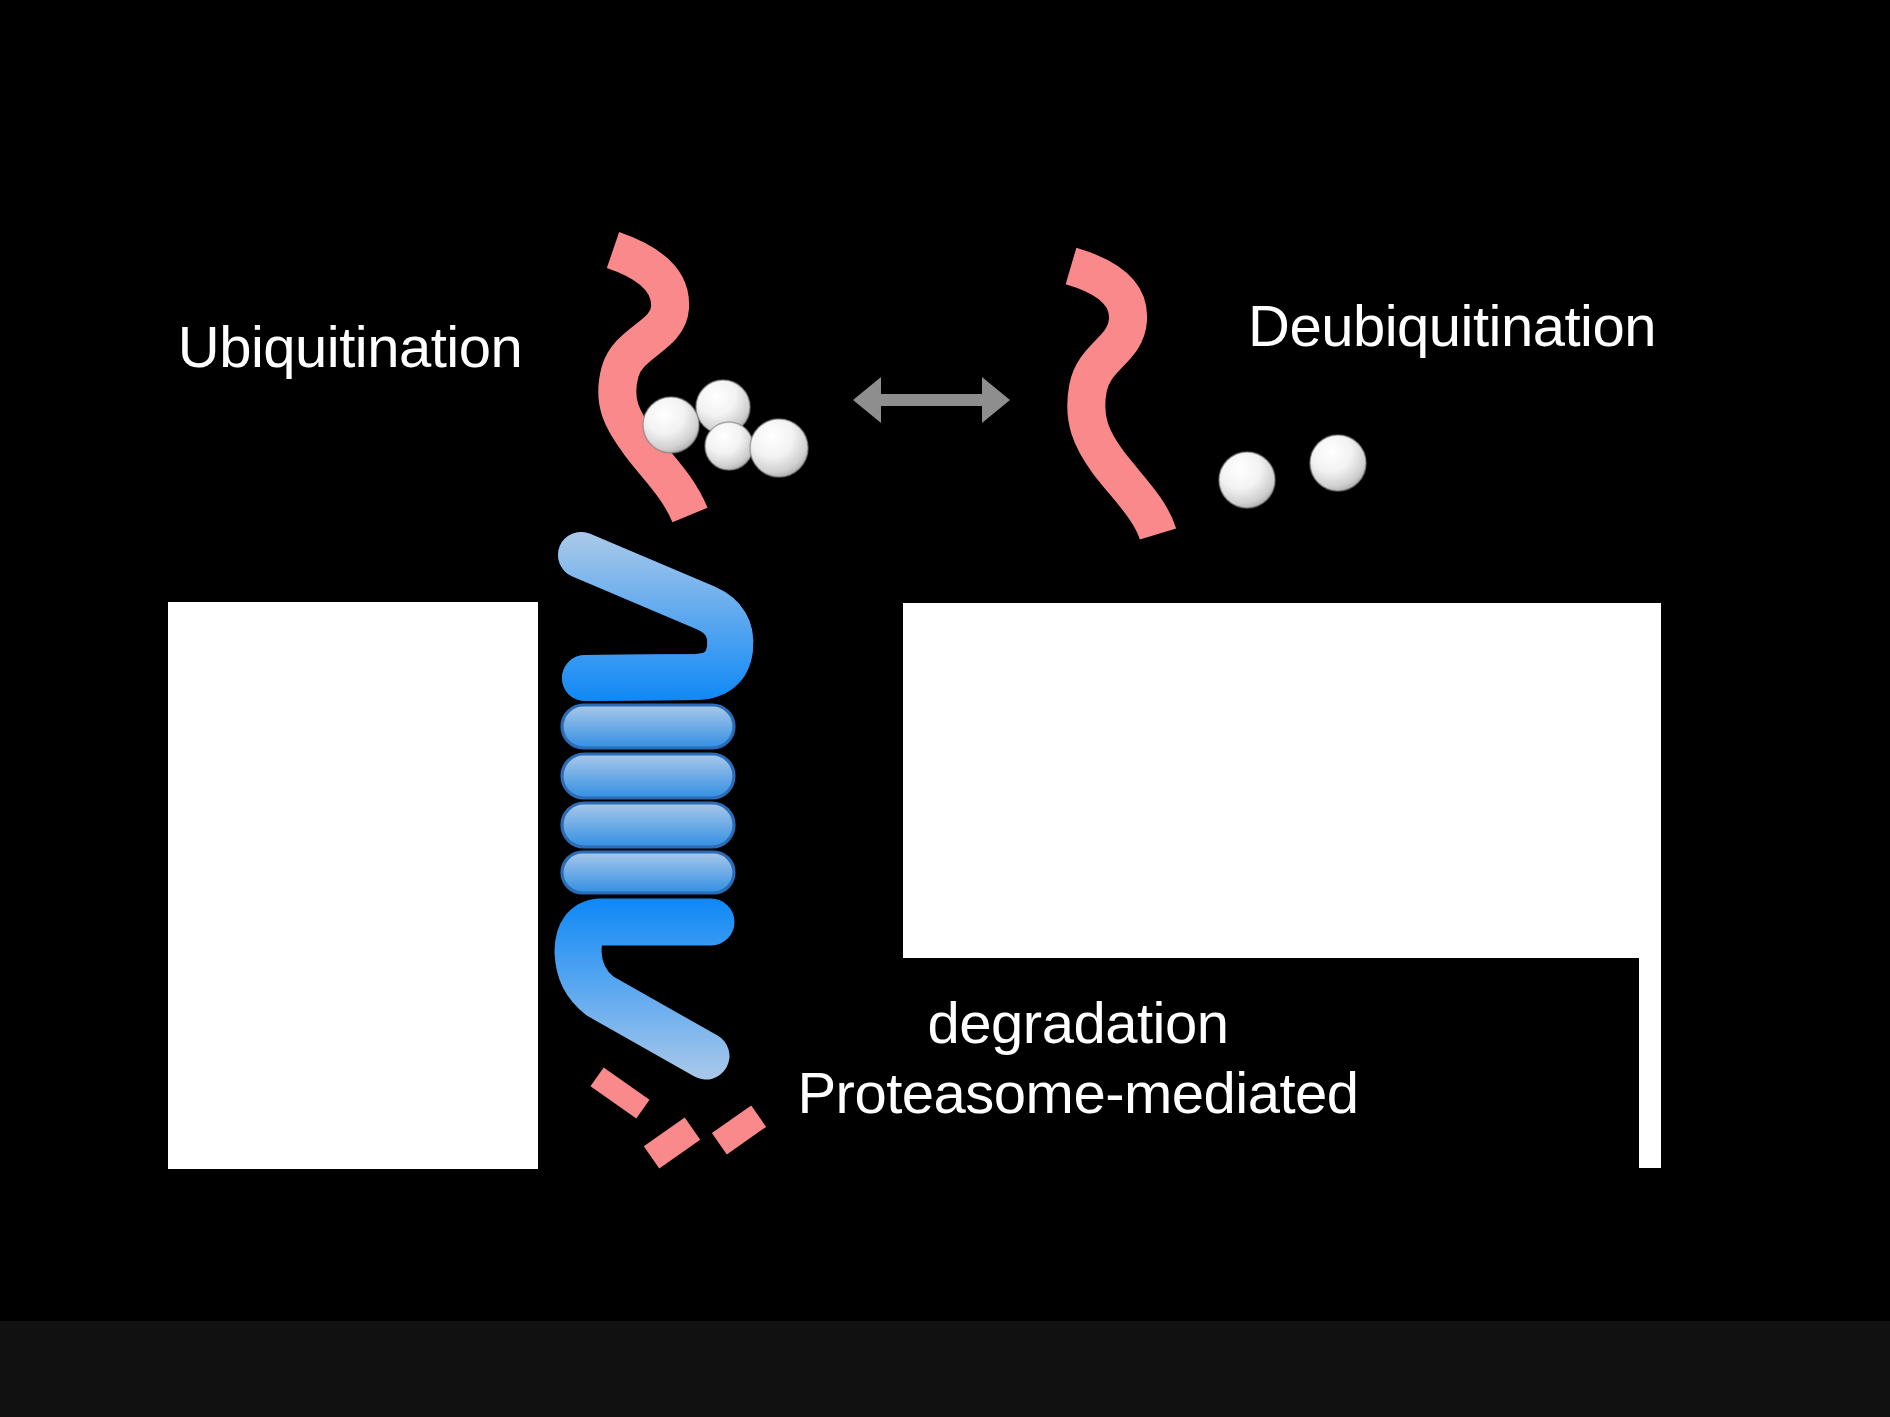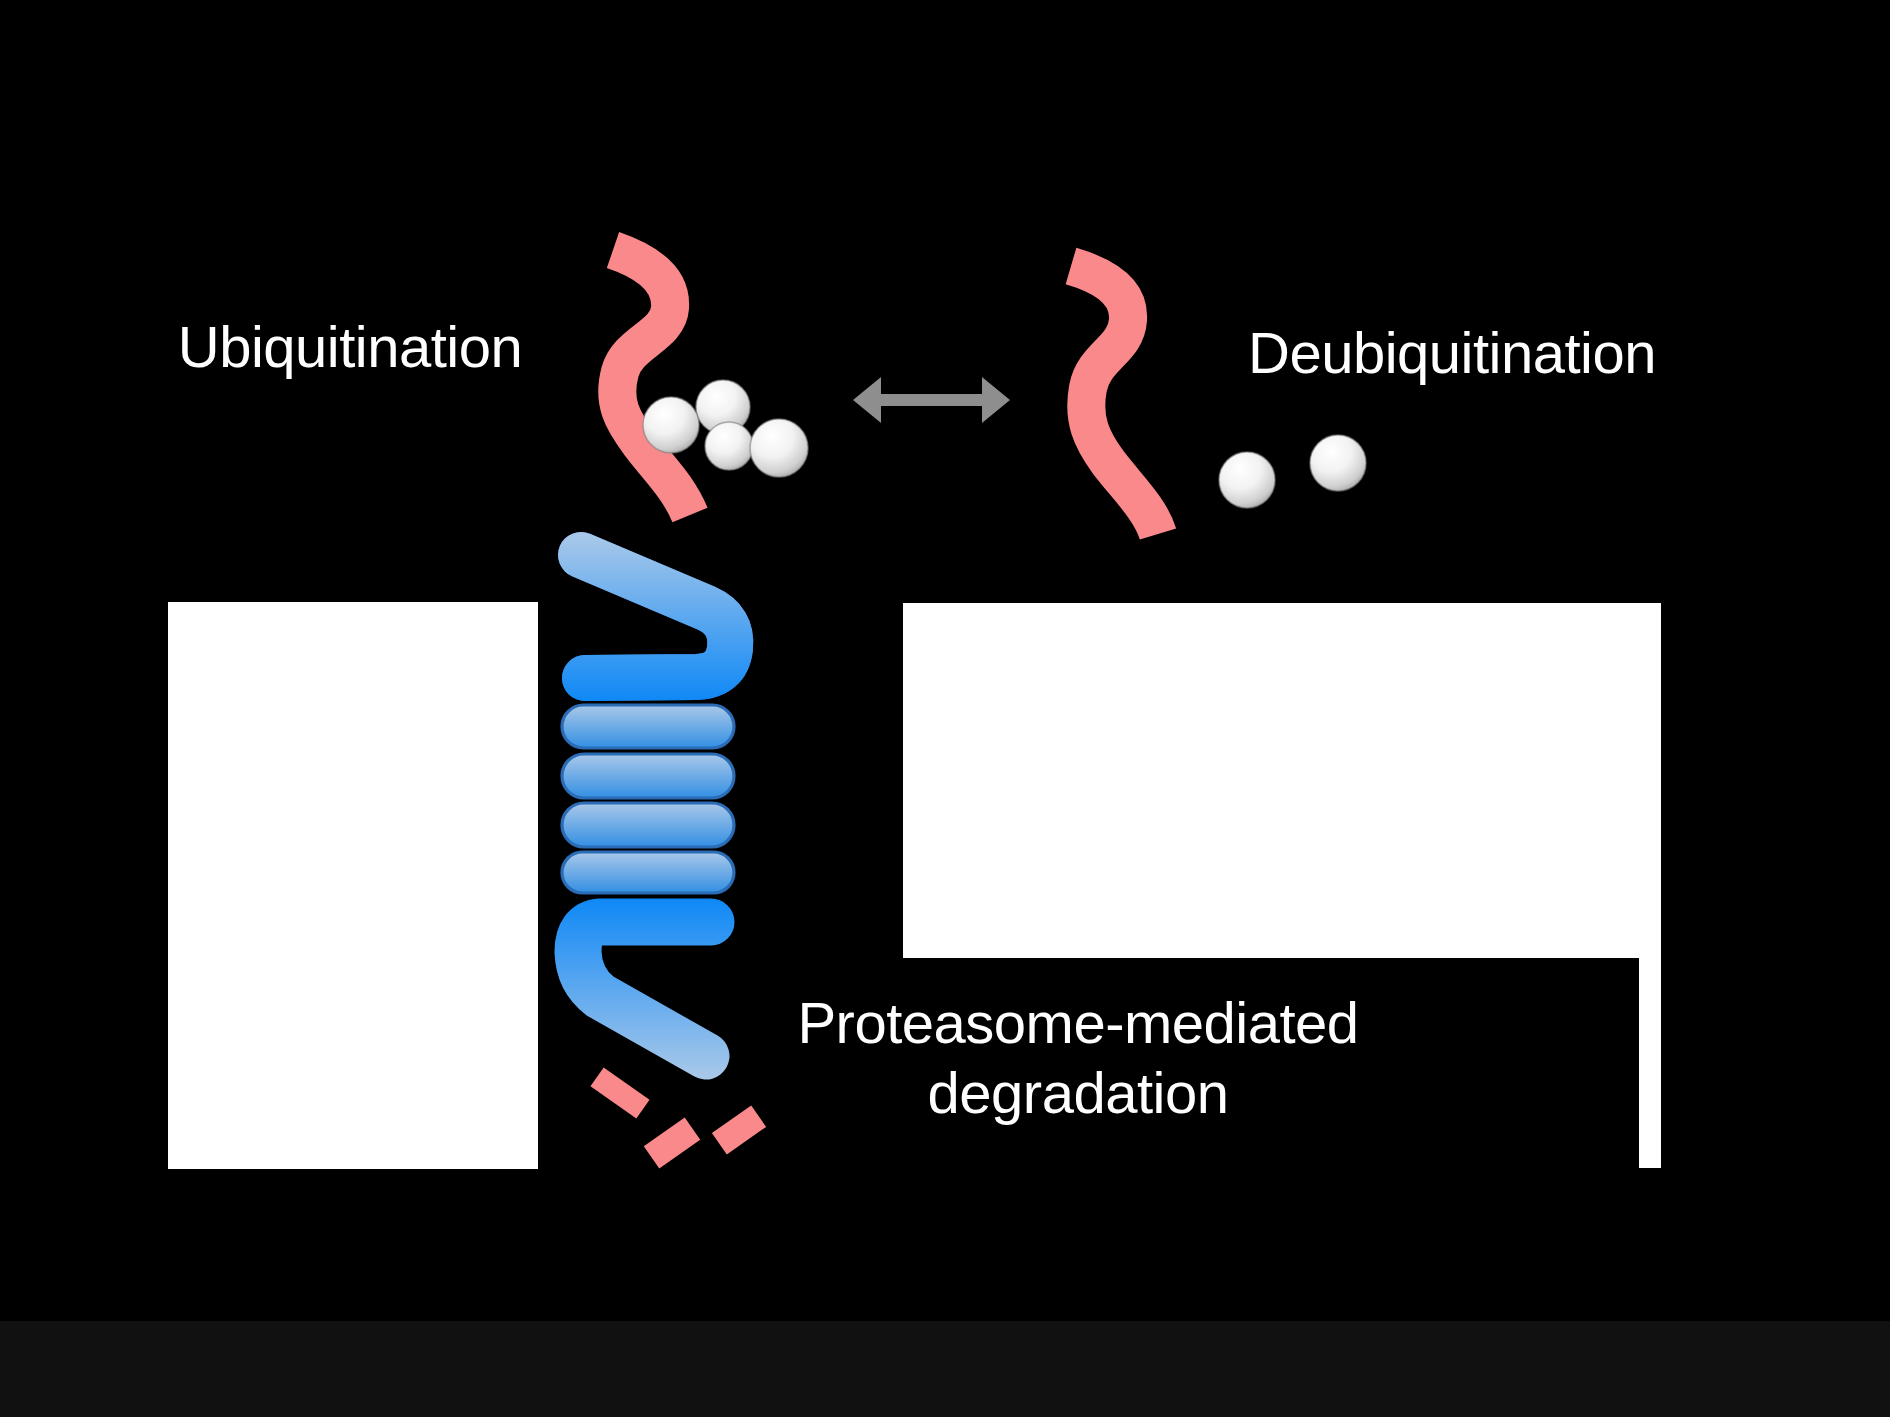--- a/index.html
+++ b/index.html
@@ -113,20 +113,20 @@
 
     <g>
       <rect class="pinkdash" x="-28" y="-11.5" width="56" height="23" transform="translate(620,1093) rotate(35)"></rect>
       <rect class="pinkdash" x="-25" y="-13.5" width="50" height="27" transform="translate(672,1143) rotate(-35)"></rect>
       <rect class="pinkdash" x="-24" y="-13" width="48" height="26" transform="translate(739,1130) rotate(-35)"></rect>
     </g>
   </svg>
 
   <div class="label" style="left:350px;top:312px;">Ubiquitination</div>
 
-  <div class="label" style="left:1452px;top:318px;">Deubiquitination</div>
+  <div class="label" style="left:1452px;top:291px;">Deubiquitination</div>
 
   <div class="label" style="left:1078px;top:988px;">
+    <div>degradation</div>
     <div>Proteasome-mediated</div>
-    <div>degradation</div>
   </div>
 
 </div>
 
 </body></html>

